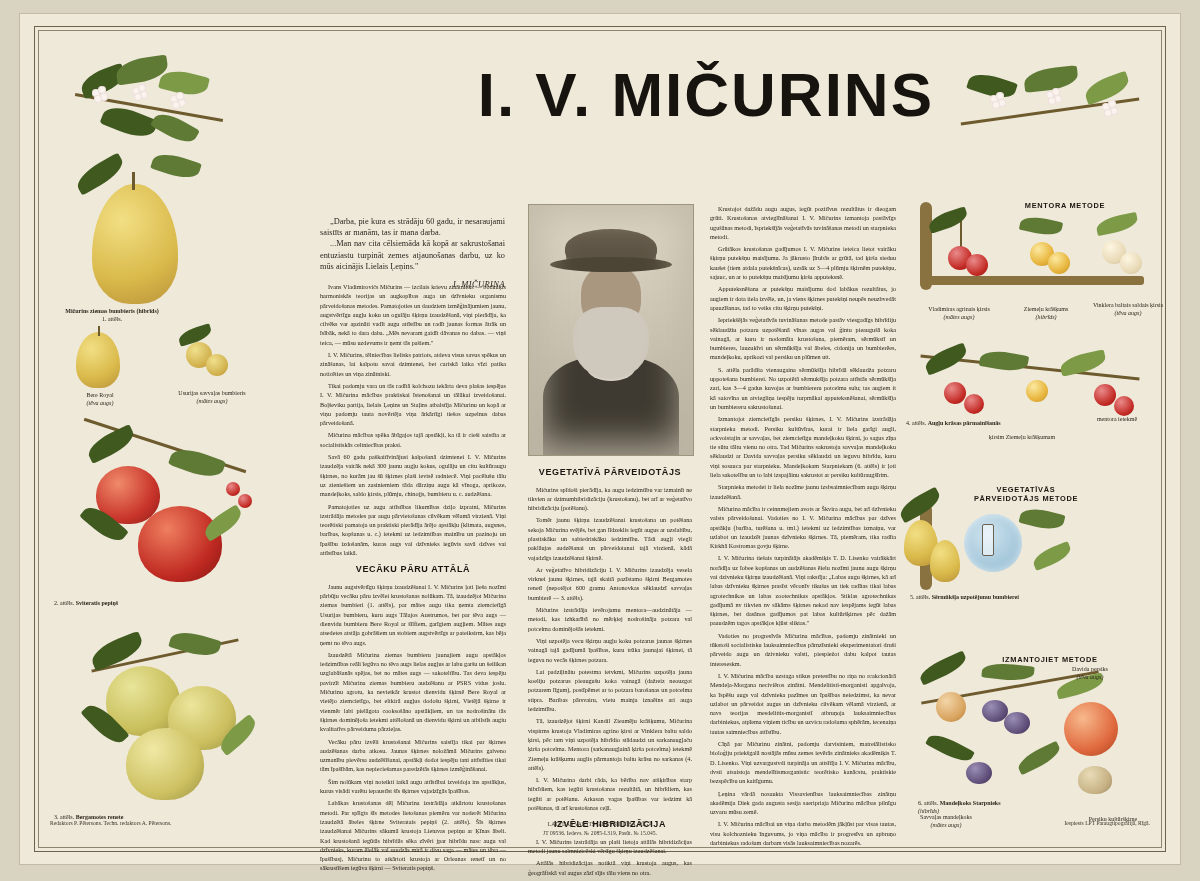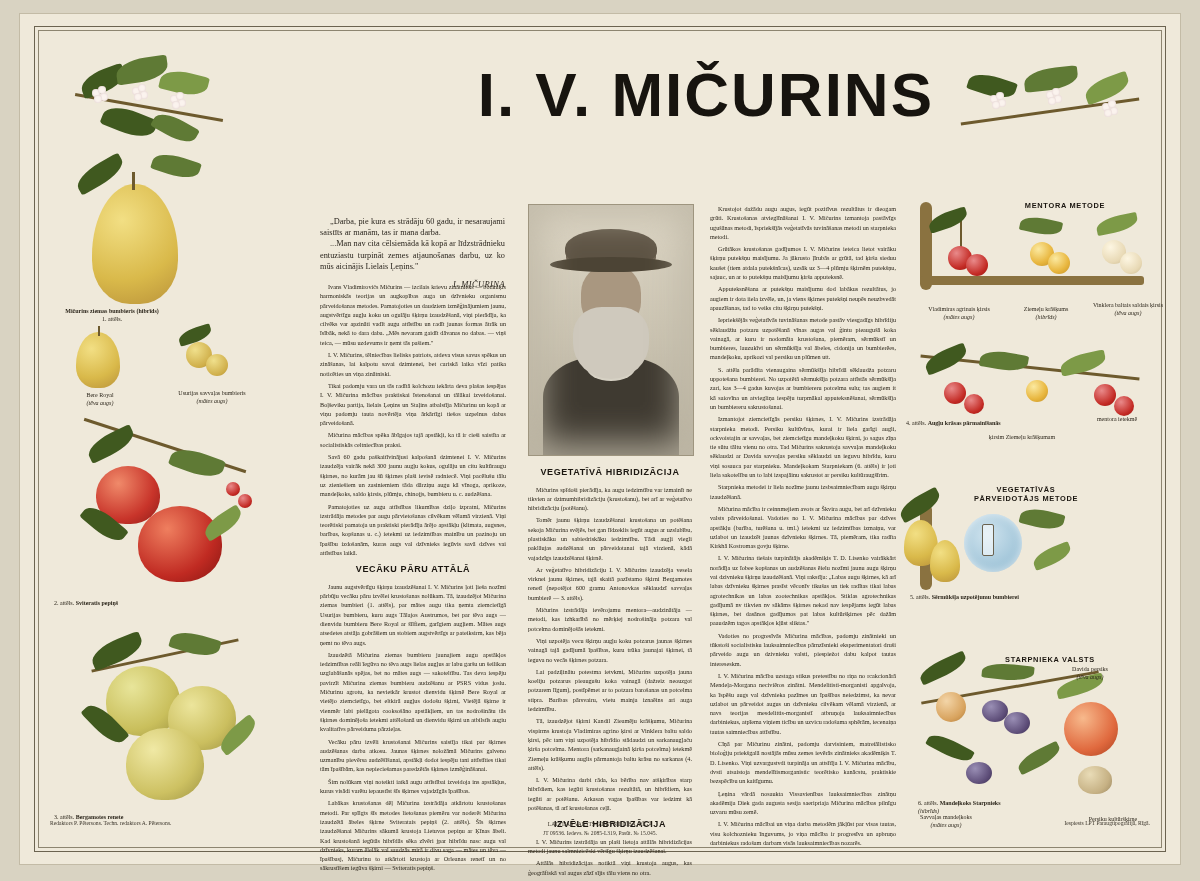--- a/index.html
+++ b/index.html
@@ -105,21 +105,21 @@
   <div class="frame">
     <div class="frame2"></div>
   </div>
 
   <div class="title-zone">
     <div class="title-main">I. V. MIČURINS</div>
   </div>
 
   <div class="quote-box">
     <div class="q">„Darba, pie kura es strādāju 60 gadu, ir nesaraujami saistīts ar manām, tas ir mana darba.</div>
-    <div class="q">...Man nav cita cēlsiemāda kā kopā ar līdzstrādnieku entuziastu turpināt zemes atjaunošanas darbu, uz ko mūs aicinājis Lielais Ļeņins."</div>
+    <div class="q">...Man nav cita cēlsiemāda kā kopā ar sakrustošanai entuziastu turpināt zemes atjaunošanas darbu, uz ko mūs aicinājis Lielais Ļeņins."</div>
     <div class="quote-sig">I. MIČURINA</div>
   </div>
 
   <div class="portrait">
     <div class="sky"></div>
     <div class="p-body"></div>
     <div class="p-collar"></div>
     <div class="p-face"></div>
     <div class="p-beard"></div>
     <div class="p-hat"></div>
@@ -136,21 +136,21 @@
     <p>Pamatojoties uz augu attīstības likumības dziļo izpratni, Mičurins izstrādāja metodes par augu pārvietošanas cilvēkam vēlamā virzienā. Viņi teorētiski pamatoja un praktiski pierādīja ārējo apstākļu (klimata, augsnes, barības, kopšanas u. c.) ietekmi uz iedzimtības mainību un pazinoju un īpašību izdošanām, kuras augs val dzīvnieks iegūvis savā dzīves vai attīstības laikā.</p>
     <div class="sec-h">VECĀKU PĀRU ATTĀLĀ</div>
     <p>Jaunu augstvērtīgu šķirņu izaudzēšanai I. V. Mičurins ļoti ļieša nozīmi pārbūju vecāku pāru izvēlei krustošanas nolūkam. Tā, izaudzējot Mičurina ziemas bumbieri (1. attēls), par mātes augu tika ņemta ziemcietīgā Usurijas bumbieru, kuru augs Tālajos Austrumos, bet par tēva augs — dienvidu bumbieru Bere Royal ar šīlfiem, garīgiem augļiem. Mātes augs atsedetes atstāja gobrāšiem un stobiem augstvērtīgs ar pateiksirm, kas bēja ņemt no tēva augs.</p>
     <p>Izaudzētā Mičurina ziemas bumbieru jaunajiem augu apstākļos iedzimtības reāli īegūva no tēva augs lielas augļus ar labu garšu un šeilikan uzglabāšanās spējas, bet no mātes augs — sakoteltību. Tas deva iespēju pavirzīt Mičurina ziemas bumbieru audzēšanu ar PSRS vidus joslu. Mičurinu agrotu, ka nevietkār krustot dienvidu šķirnē Bere Royal ar vietējo ziemcietīgo, bet eltkirā augļus dodošu šķirni, Vietējā šķirne ir vienmēr labi pielāgota cooksošāno apstākļiem, un tas nodrošinātu tās šķirnes dominējoša ietekmi attēlošanā un dienvidu šķirni un atbilstīs augiu kvalitatīvs pārveiduma pārzieļas.</p>
     <p>Vecāku pāru izvēli krustošanai Mičurins saistīja tikai par šķirnes audzēšanas darba atkosu. Jaunas šķirnes noložāmā Mičurins galveno uzmanību pievērsa audzēšīšanai, apstākļi dodot iespēju tani attīstīties tikai tām īpašībām, kas nepieciešamas paredzētās šķirnes izmēģināšanai.</p>
     <p>Šim nolūkam viņi noteikti iatkā augu attīstībai izveidoja ins apstākļus, kurus visādi varētu iepaustīst šīs šķirnes vajadzīgās īpašības.</p>
     <p>Labākas krustošanas dēļ Mičurina izstrādāja atkārtotu krustošanas metodi. Par spīlgts šīs metodes lietošanas piemēru var noderēt Mičurina izaudzētā ābeles šķirne Sviteratais pepiņš (2. attēls). Šīs šķirnes izaudzēšanai Mičurins sākumā krustoja Lietuvas pepiņu ar Ķīnas ābeli. Kad krustošanā iegūtās hibrīdās sēka zīvēri jpar hibrīdu nasc augu val dzīvnieks, kuram ēlelāk val saudzās mirā ir divu saga — mātes un tēva — īpašībasj, Mičurinu to atkārtoti krustoja ar Orleanas renetī un no sākrustīšem iegūva šķirni — Sviteratis pepiņš.</p>
   </div>
 
   <div class="col" id="col2">
-    <div class="sec-h" style="margin-top:0">VEGETATĪVĀ HIBRIDIZĀCIJA</div>
+    <div class="sec-h" style="margin-top:0">VEGETATĪVĀ PĀRVEIDOTĀJS</div>
     <p>Mičurins spīdoši pierādīja, ka augu iedzimtību var izmainīt ne tikvien ar dzimumhibridizāciju (krustošanu), bet arī ar veģetatīvo hibridizāciju (potēšanu).</p>
     <p>Tomēr jaunu šķirņu izaudzēšanai krustošana un potēšana sekoja Mičurina svējēs, bet gan līdzeklis iegūt augus ar uzslabību, plastiskāku un sabiedriskāku iedzimtību. Tādi augļi viegli paklāujas audzēšanai un pārveidotanai tajā virzienā, kādā vajadzīgs izaudzēšanai šķirnē.</p>
     <p>Ar veģetatīvo hibridizāciju I. V. Mičurins izaudzēja vesela virknei jaunu šķirnes, tajā skaitā pazīstamo šķirni Bergamotes renetī (nepotējot 600 gramu Antonovkas sēklaudzī savvaļas bumbierē — 3. attēls).</p>
     <p>Mičurins izstrādāja ievērojamu mentora—audzinātāja — metodi, kas izhkarībā no mērķiej nodrošināja potzara val potcelma dominējošās ietekmi.</p>
     <p>Viņi uzpotēja vecu šķirņu augļu koku potzarus jaunas šķirnes vainagā tajā gadījumā īpašības, kuru trūka jaunajai šķirnei, tā ieguva no vecās šķirnes potzara.</p>
     <p>Lai padziļinātu potestma ietvkmi, Mičurins uzpotēja jauna koeliju potzarus pieaugušu koka vainagā (dažreiz neouzgot potzarem līgum), postīpēmet ar to potzara barošanas un potcelma stipra. Baribas pārsvairu, vietu mainja iznaēins ari auga iedzimtību.</p>
     <p>Tā, izaudzējot šķirni Kandil Zieamēju krāšķumu, Mičurina vispirms krustoja Vladimiras agrino ķirsi ar Vinklera baltu saldo ķirsi, pēc tam viņi uzpotēja hibrīdio stādaudzi un sarkanaugļaču ķirša potcelma. Mentora (sarkanaugļainā ķirša potcelma) ietekmē Ziemeļu krāšķumu auglis pārmantoja baltu krāsu no sarkanas (4. attēls).</p>
     <p>I. V. Mičurina darbi rāda, ka bērība nav atšķirības starp hibrīdiem, kas iegūti krustošanas rezultātā, un hibrīdiem, kas iegūti ar potēšanu. Arkasan vagas īpašības var iedzimt kā potēšanas, tā arī krustošanas ceļā.</p>
     <div class="sec-h">IZVĒLE HIBRIDIZĀCIJA</div>
     <p>I. V. Mičurins izstrādāja un plaši lietoja attālās hibridizācijas metodi jaunu salmnizicēski vērtīgu šķirņu izaudzēšanai.</p>
@@ -351,21 +351,21 @@
     <div class="fruit" style="left:944px;top:500px;width:58px;height:58px;background:radial-gradient(circle at 40% 35%,#cfe3ee,#9fc4d8 70%,#78a3bb 100%);box-shadow:inset 0 0 8px rgba(255,255,255,.7);"></div>
     <div style="position:absolute;left:962px;top:510px;width:10px;height:30px;border:1px solid #6a6250;background:rgba(255,255,255,.55);border-radius:2px;"></div>
     <div class="leaf" style="left:1000px;top:496px;width:44px;height:18px;transform:rotate(14deg);"></div>
     <div class="leaf lt" style="left:1012px;top:534px;width:40px;height:16px;transform:rotate(-22deg);"></div>
   </div>
   <div class="cap" style="left:890px;top:580px;width:180px;text-align:left;">
     <span>5. attēls.</span>
     <b>Sērmūkšļa uzpotējumu bumbierei</b>
   </div>
 
-  <div class="secthead" style="left:940px;top:608px;width:180px;">STARPNIEKA VALSTS</div>
+  <div class="secthead" style="left:940px;top:608px;width:180px;">IZMANTOJIET METODE</div>
 
   <div>
     <div class="stem" style="left:900px;top:672px;width:180px;height:3px;transform:rotate(-10deg);"></div>
     <div class="leaf dk" style="left:898px;top:646px;width:50px;height:16px;transform:rotate(-24deg);"></div>
     <div class="leaf" style="left:962px;top:650px;width:52px;height:16px;transform:rotate(6deg);"></div>
     <div class="fruit" style="left:916px;top:678px;width:30px;height:30px;background:radial-gradient(circle at 35% 30%,#f3d5a8,#d8a35e 65%,#ae7a38 100%);"></div>
     <div class="plum" style="left:962px;top:686px;width:26px;height:22px;"></div>
     <div class="plum" style="left:984px;top:698px;width:26px;height:22px;"></div>
     <div class="fruit" style="left:1044px;top:688px;width:54px;height:54px;background:radial-gradient(circle at 35% 30%,#f7b98c,#e0693e 62%,#a8401f 100%);"></div>
     <div class="leaf lt" style="left:1036px;top:664px;width:48px;height:16px;transform:rotate(-14deg);"></div>

